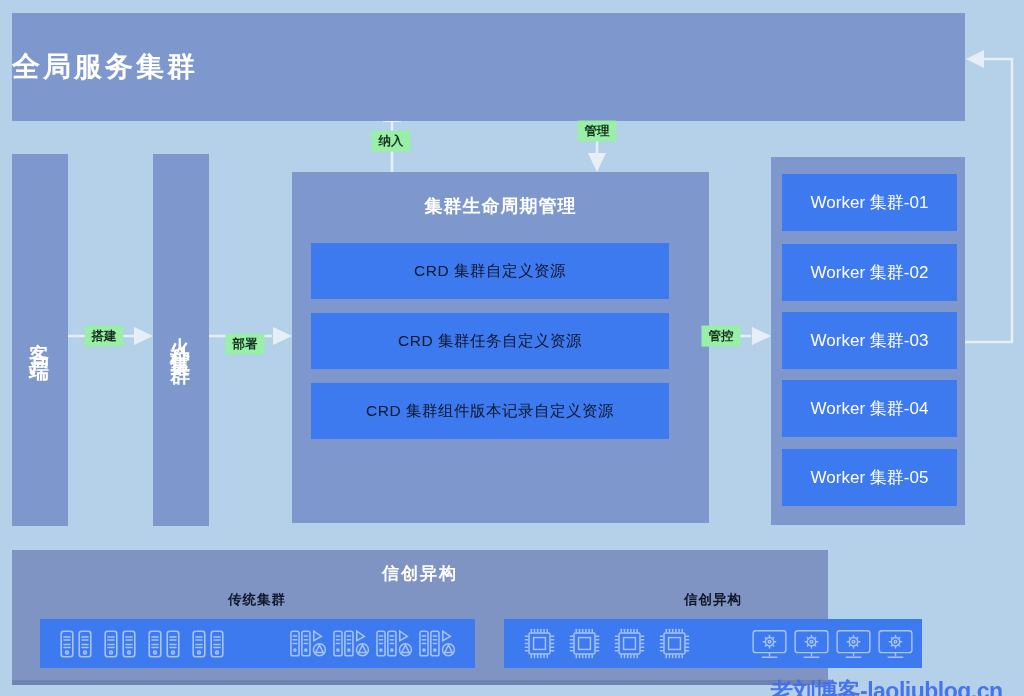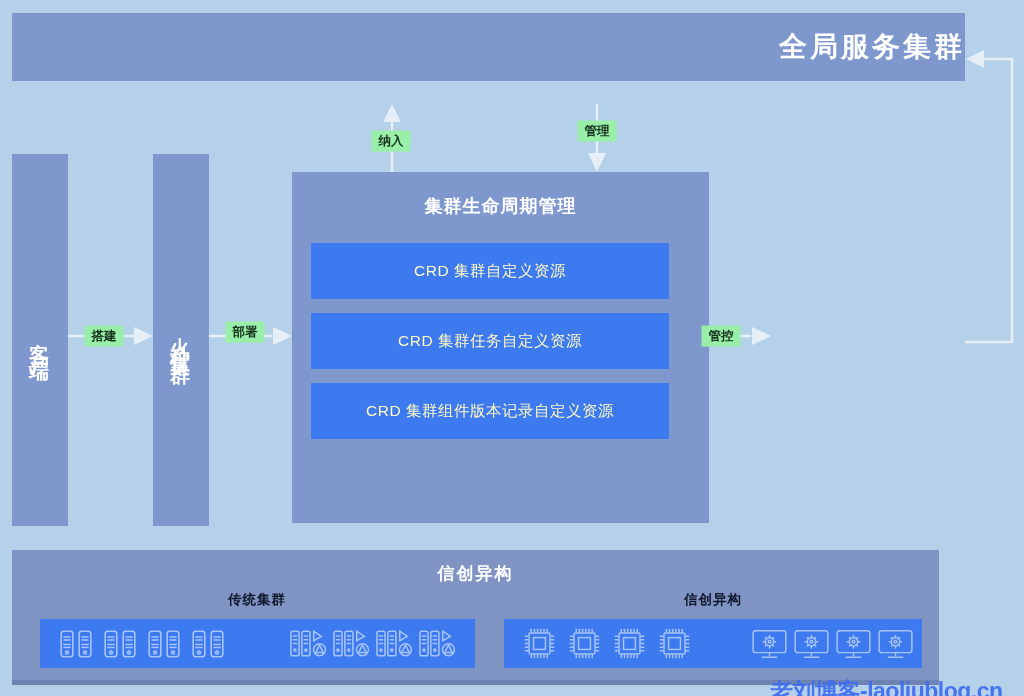--- a/index.html
+++ b/index.html
@@ -4,36 +4,36 @@
 <style>
   html,body{margin:0;padding:0;}
   body{font-family:"Liberation Sans","DejaVu Sans",sans-serif;}
   #canvas{
     position:relative;width:1024px;height:696px;overflow:hidden;
     background:var(--background,#b5d1e9);
   }
   .slate{position:absolute;background:var(--panel,#7e97cc);}
   .accent{background:var(--accent,#3d79ef);}
   
-  #banner{left:12px;top:13px;width:953px;height:68px;display:flex;align-items:center;justify-content:flex-end;}
+  #banner{left:12px;top:13px;width:953px;height:108px;display:flex;align-items:center;justify-content:flex-start;}
   #banner span{color:#fff;font-size:28px;font-weight:700;letter-spacing:3px;}
   
   .vcol{display:flex;align-items:center;justify-content:center;}
   #col-client{left:12px;top:154px;width:56px;height:372px;}
   #col-seed{left:153px;top:154px;width:56px;height:372px;}
   .vtext{writing-mode:vertical-rl;text-orientation:upright;color:#fff;font-size:20px;font-weight:700;letter-spacing:9px;}
   
   #lifecycle{left:292px;top:172px;width:396px;height:351px;padding-left:21px;}
   #lifecycle .panel-title{position:absolute;top:22px;left:0;width:100%;text-align:center;color:#fff;font-size:18px;font-weight:700;letter-spacing:1px;}
-  .crd-row{position:absolute;left:19px;width:358px;height:56px;display:flex;align-items:center;justify-content:center;color:#fef9c3;font-size:15.5px;letter-spacing:.5px;}
+  .crd-row{position:absolute;left:19px;width:358px;height:56px;display:flex;align-items:center;justify-content:center;color:#0f172a;font-size:15.5px;letter-spacing:.5px;}
   
   #workers{left:771px;top:157px;width:194px;height:368px;}
   .worker-row{position:absolute;left:11px;width:175px;height:57px;display:flex;align-items:center;justify-content:center;color:#fff;font-size:17px;}
   
-  #hetero{left:12px;top:550px;width:927px;height:135px;background:var(--panel_deep,#8094c4);border-bottom:5px solid rgba(96,116,164,.55);box-sizing:border-box;}
+  #hetero{left:12px;top:550px;width:816px;height:135px;background:var(--panel_deep,#8094c4);border-bottom:5px solid rgba(96,116,164,.55);box-sizing:border-box;}
   #hetero .panel-title{position:absolute;top:12px;left:0;width:100%;text-align:center;color:#fff;font-size:17px;font-weight:700;letter-spacing:2px;}
   .sub-label{position:absolute;top:41px;transform:translateX(-50%);color:#0f172a;font-size:13.5px;font-weight:700;letter-spacing:1px;}
   .bar{position:absolute;top:69px;height:49px;display:flex;align-items:center;justify-content:space-between;box-sizing:border-box;}
   #bar-traditional{left:28px;width:435px;padding:0 18px 0 20px;}
   #bar-xinchuang{left:492px;width:418px;padding:0 8px 0 20px;}
   .icon-group{display:flex;align-items:center;}
   .racks{gap:12px;} .pair{display:flex;gap:4px;} .composites{gap:5px;} .chips{gap:14px;} .monitors{gap:5px;}
   .icon{display:block;}
   .icon *{stroke:var(--icon_stroke,#a6c4f6);fill:none;stroke-width:1.6;stroke-linecap:round;}
   
@@ -148,23 +148,30 @@
     <span class="vtext">火种集群</span>
   </div>
 
   <div id="lifecycle" class="slate">
     <div class="panel-title">集群生命周期管理</div>
     <div class="crd-row accent" style="top:71px">CRD 集群自定义资源</div>
     <div class="crd-row accent" style="top:211px">CRD 集群组件版本记录自定义资源</div>
     <div class="crd-row accent" style="top:141px">CRD 集群任务自定义资源</div>
   </div>
 
+  <div id="workers" class="slate">
+    <div class="worker-row accent" style="top:17px">Worker 集群-01</div>
+    <div class="worker-row accent" style="top:87px">Worker 集群-02</div>
+    <div class="worker-row accent" style="top:155px">Worker 集群-03</div>
+    <div class="worker-row accent" style="top:223px">Worker 集群-04</div>
+    <div class="worker-row accent" style="top:292px">Worker 集群-05</div>
+  </div>
 
   <span class="tag" style="left:104px;top:336px">搭建</span>
-  <span class="tag" style="left:245px;top:332px">部署</span>
+  <span class="tag" style="left:245px;top:344px">部署</span>
   <span class="tag" style="left:391px;top:141px">纳入</span>
   <span class="tag" style="left:597px;top:131px">管理</span>
   <span class="tag" style="left:721px;top:336px">管控</span>
 
   <div id="hetero" class="slate">
     <div class="panel-title">信创异构</div>
     <span class="sub-label" style="left:245px">传统集群</span>
     <span class="sub-label" style="left:701px">信创异构</span>
 
     <div id="bar-traditional" class="bar accent">

